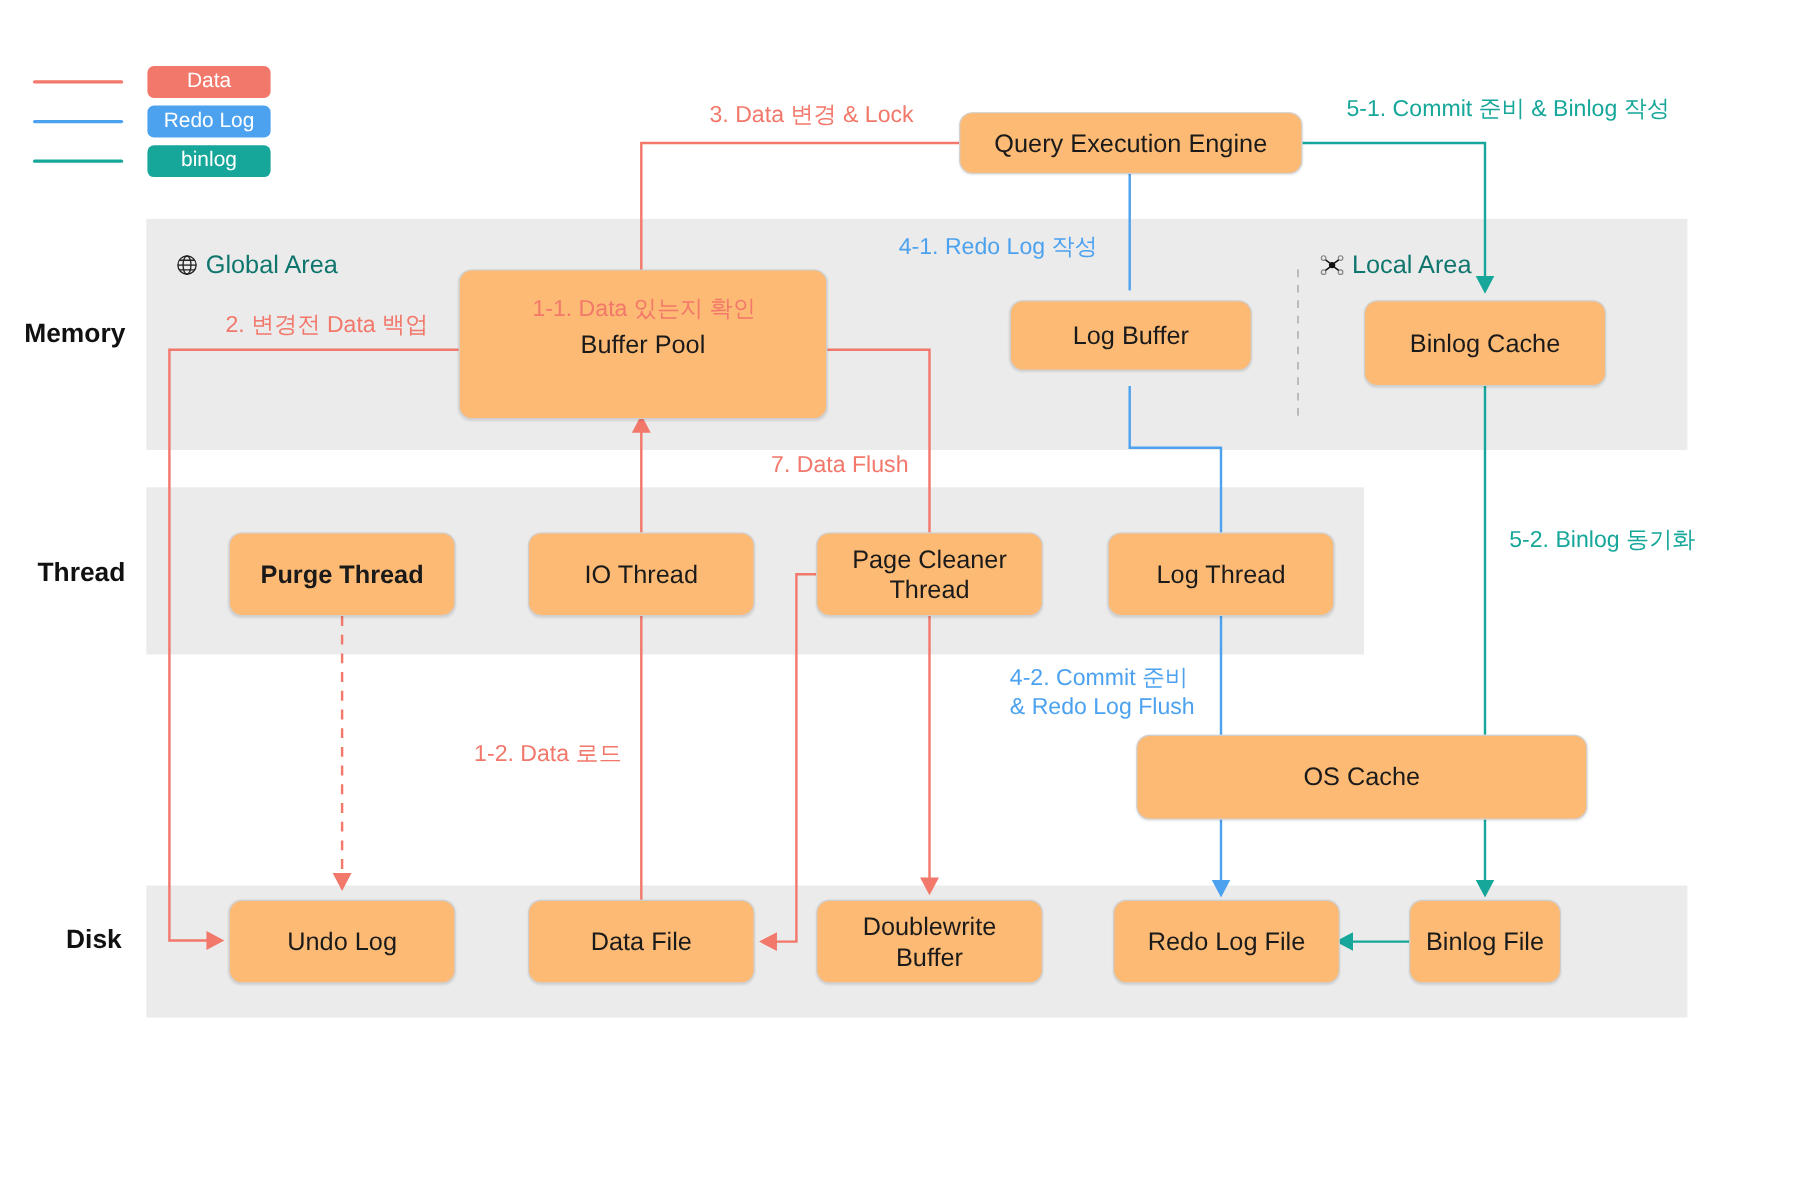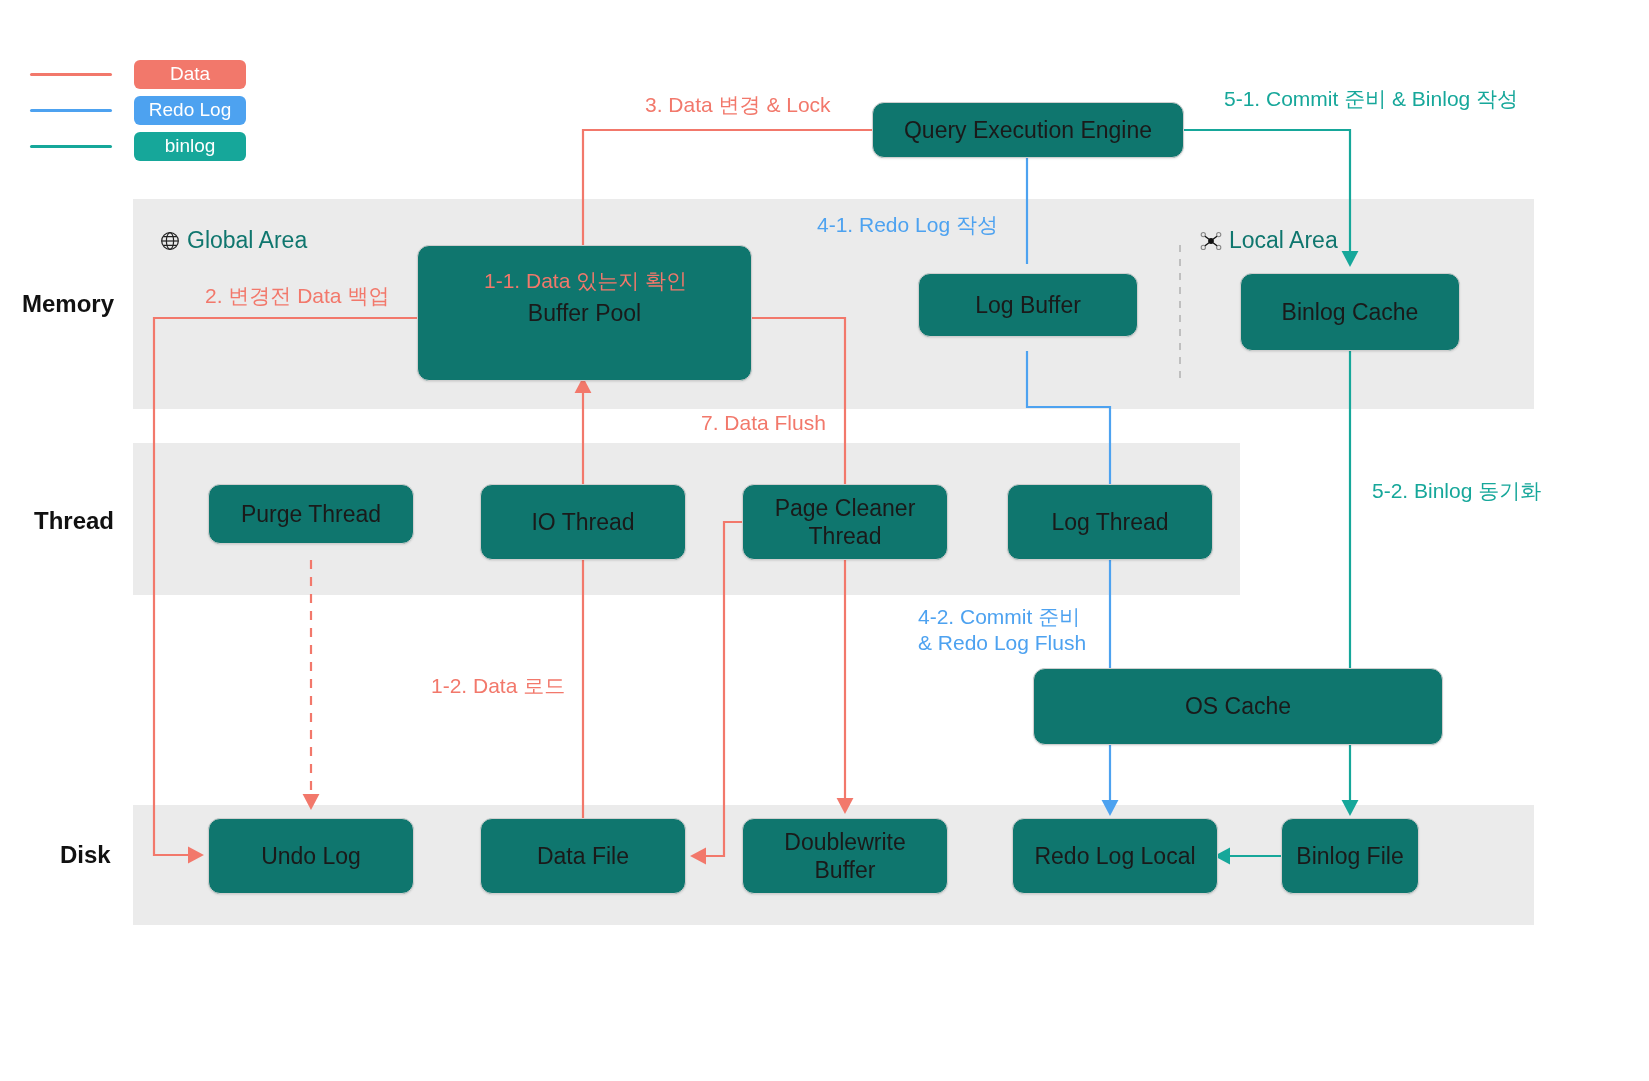--- a/index.html
+++ b/index.html
@@ -2,21 +2,21 @@
 <html><head>
 <meta charset="utf-8">
 <style>
   html,body{margin:0;padding:0;background:#ffffff;}
   body{width:1649px;height:1081px;position:relative;overflow:hidden;
        font-family:"Liberation Sans","DejaVu Sans",sans-serif;}
   #canvas{position:absolute;left:0;top:0;width:1649px;height:1081px;}
 
   .band{position:absolute;background:#ebebeb;}
 
-  .node{position:absolute;background:#0f766e;border:1px solid #cfcfcf;
+  .node{position:absolute;background:#fdba74;border:1px solid #cfcfcf;
         border-radius:12px;box-shadow:0 1px 2px rgba(0,0,0,0.10);
         display:flex;align-items:center;justify-content:center;
         text-align:center;color:#1a1a1a;font-size:23px;line-height:1.22;
         box-sizing:border-box;}
 
   .rowlabel{position:absolute;font-size:24px;font-weight:bold;color:#111;}
 
   .arealabel{position:absolute;display:flex;align-items:center;gap:7px;
              font-size:23px;color:#0f766e;text-align:center;}
   .arealabel svg{display:block;}
@@ -135,33 +135,33 @@
 
     <path d="M1180,245 L1180,380" stroke="#b5b5b5" stroke-width="1.6" stroke-dasharray="7 7" fill="none"></path>
   </svg>
 
   <div class="node" style="left:872px;top:102px;width:312px;height:56px;">Query Execution Engine</div>
 
   <div class="node" style="left:417px;top:245px;width:335px;height:136px;">Buffer Pool</div>
   <div class="node" style="left:918px;top:273px;width:220px;height:64px;">Log Buffer</div>
   <div class="node" style="left:1240px;top:273px;width:220px;height:78px;">Binlog Cache</div>
 
-  <div class="node" style="left:208px;top:484px;width:206px;height:60px;">Purge Thread</div>
+  <div class="node" style="left:208px;top:484px;width:206px;height:76px;font-weight:bold;">Purge Thread</div>
   <div class="node" style="left:480px;top:484px;width:206px;height:76px;">IO Thread</div>
   <div class="node" style="left:742px;top:484px;width:206px;height:76px;white-space:pre;"><span>Page Cleaner
 Thread</span></div>
   <div class="node" style="left:1007px;top:484px;width:206px;height:76px;">Log Thread</div>
 
   <div class="node" style="left:1033px;top:668px;width:410px;height:77px;">OS Cache</div>
 
   <div class="node" style="left:208px;top:818px;width:206px;height:76px;">Undo Log</div>
   <div class="node" style="left:480px;top:818px;width:206px;height:76px;">Data File</div>
   <div class="node" style="left:742px;top:818px;width:206px;height:76px;white-space:pre;"><span>Doublewrite
 Buffer</span></div>
-  <div class="node" style="left:1012px;top:818px;width:206px;height:76px;">Redo Log Local</div>
+  <div class="node" style="left:1012px;top:818px;width:206px;height:76px;">Redo Log File</div>
   <div class="node" style="left:1281px;top:818px;width:138px;height:76px;">Binlog File</div>
 
   <div class="elabel c-data" style="left:645px;top:92px;">3. Data 변경 &amp; Lock</div>
   <div class="elabel c-binlog" style="left:1224px;top:86px;">5-1. Commit 준비 &amp; Binlog 작성</div>
   <div class="elabel c-redo" style="left:817px;top:212px;">4-1. Redo Log 작성</div>
   <div class="elabel c-data" style="left:484px;top:268px;">1-1. Data 있는지 확인</div>
   <div class="elabel c-data" style="left:205px;top:283px;">2. 변경전 Data 백업</div>
   <div class="elabel c-data" style="left:701px;top:410px;">7. Data Flush</div>
   <div class="elabel c-data" style="left:431px;top:673px;text-align:right;">1-2. Data 로드</div>
   <div class="elabel c-redo" style="left:918px;top:604px;">4-2. Commit 준비

